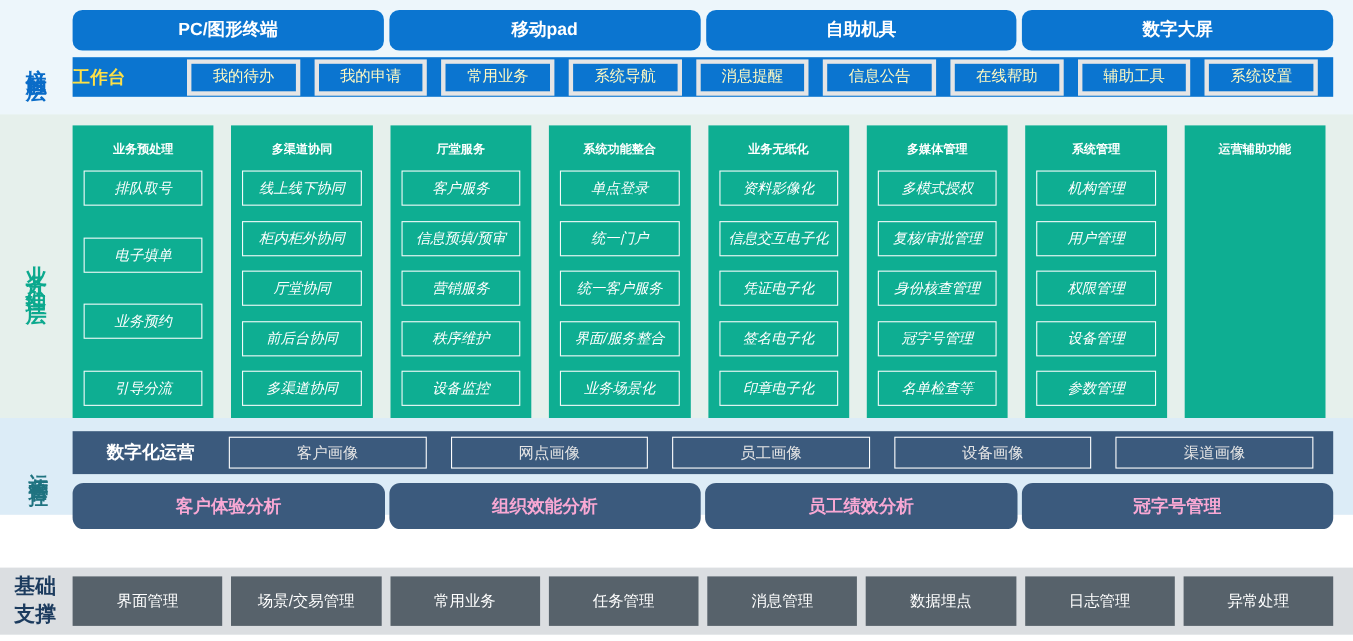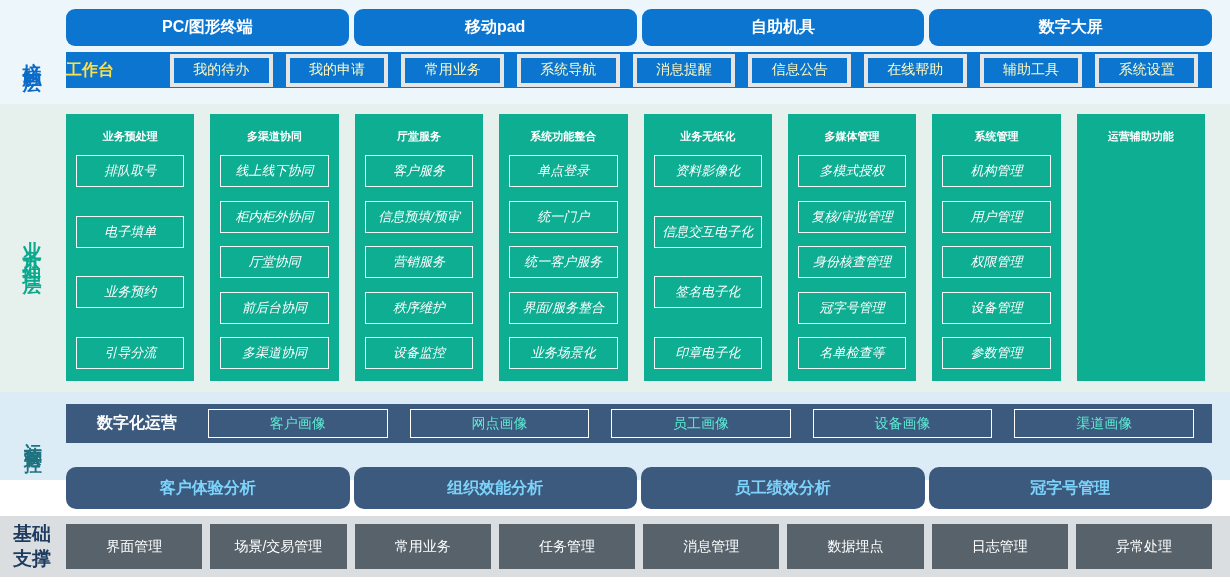--- a/index.html
+++ b/index.html
@@ -4,21 +4,21 @@
 <style>
   html,body { margin:0; padding:0; background:#ffffff; }
   .canvas {
     position:relative; width:1230px; height:583px; overflow:hidden;
     background:#ffffff;
     font-family:"Liberation Sans","DejaVu Sans",sans-serif;
   }
   .band { position:absolute; left:0; right:0; }
   .band-contact { top:0;    height:112px;  background:#edf6fb; }
   .band-process { top:104px; height:288px; background:#e6f0ec; }
-  .band-ops     { top:392px; height:88px; background:#dcecf7; }
+  .band-ops     { top:380px; height:88px; background:#dcecf7;font-family:Liberation Mono, monospace; }
   .band-base    { top:516px; height:61px;  background:#dbdee1; }
 
   
   .vlabel {
     position:absolute; top:50%; transform:translateY(-50%);
     writing-mode:vertical-rl; text-orientation:upright;
     font-weight:bold; white-space:nowrap;
   }
   .vlabel-contact { left:19px; color:#0a6cc8; font-size:19px; letter-spacing:6px; }
   .vlabel-process { left:19px; color:#0ca98e; font-size:19px; letter-spacing:9px; }
@@ -84,31 +84,31 @@
     position:absolute; left:66px; top:12px; width:1146px; height:39px;
     background:#3b5a7d; display:flex; align-items:center;
     box-sizing:border-box; padding-right:18px;
   }
   .db-label {
     flex:none; width:142px; text-align:center;
     color:#fff; font-size:16px; font-weight:bold;
   }
   .db-items { flex:1; display:flex; gap:22px; }
   .db-item {
-    flex:1; height:27px; border:1px solid #ffffff; color:#5eead4;
+    flex:1; height:27px; border:1px solid #ffffff; color:#e5e5e5;
     font-size:14px; display:flex; align-items:center; justify-content:center;
   }
   .analysis-row {
     position:absolute; left:66px; top:59px; width:1146px;
     display:flex; gap:4px;
   }
   .analysis-btn {
     flex:1; height:42px; background:#3b5a7d; border-radius:10px;
-    color:#7dd3fc; font-size:16px; font-weight:bold;
-    display:flex; align-items:center; justify-content:center;margin-top:16px;
+    color:#f9a8d4; font-size:16px; font-weight:bold;
+    display:flex; align-items:center; justify-content:center;
   }
 
   
   .base-row {
     position:absolute; left:66px; top:8px; width:1146px; height:45px;
     display:flex; gap:8px;
   }
   .base-btn {
     flex:1; background:#57626b; color:#fff; font-size:14px;
     display:flex; align-items:center; justify-content:center;
@@ -216,20 +216,21 @@
 </div>
   </div>
 
   <div class="pcol">
     <div class="pcol-title">业务无纸化</div>
     <div class="pcol-items">
   <div class="pitem">资料影像化</div>
 
   <div class="pitem">信息交互电子化</div>
 
+  <div class="pitem">凭证电子化</div>
 
   <div class="pitem">签名电子化</div>
 
   <div class="pitem">印章电子化</div>
 </div>
   </div>
 
   <div class="pcol">
     <div class="pcol-title">多媒体管理</div>
     <div class="pcol-items">

